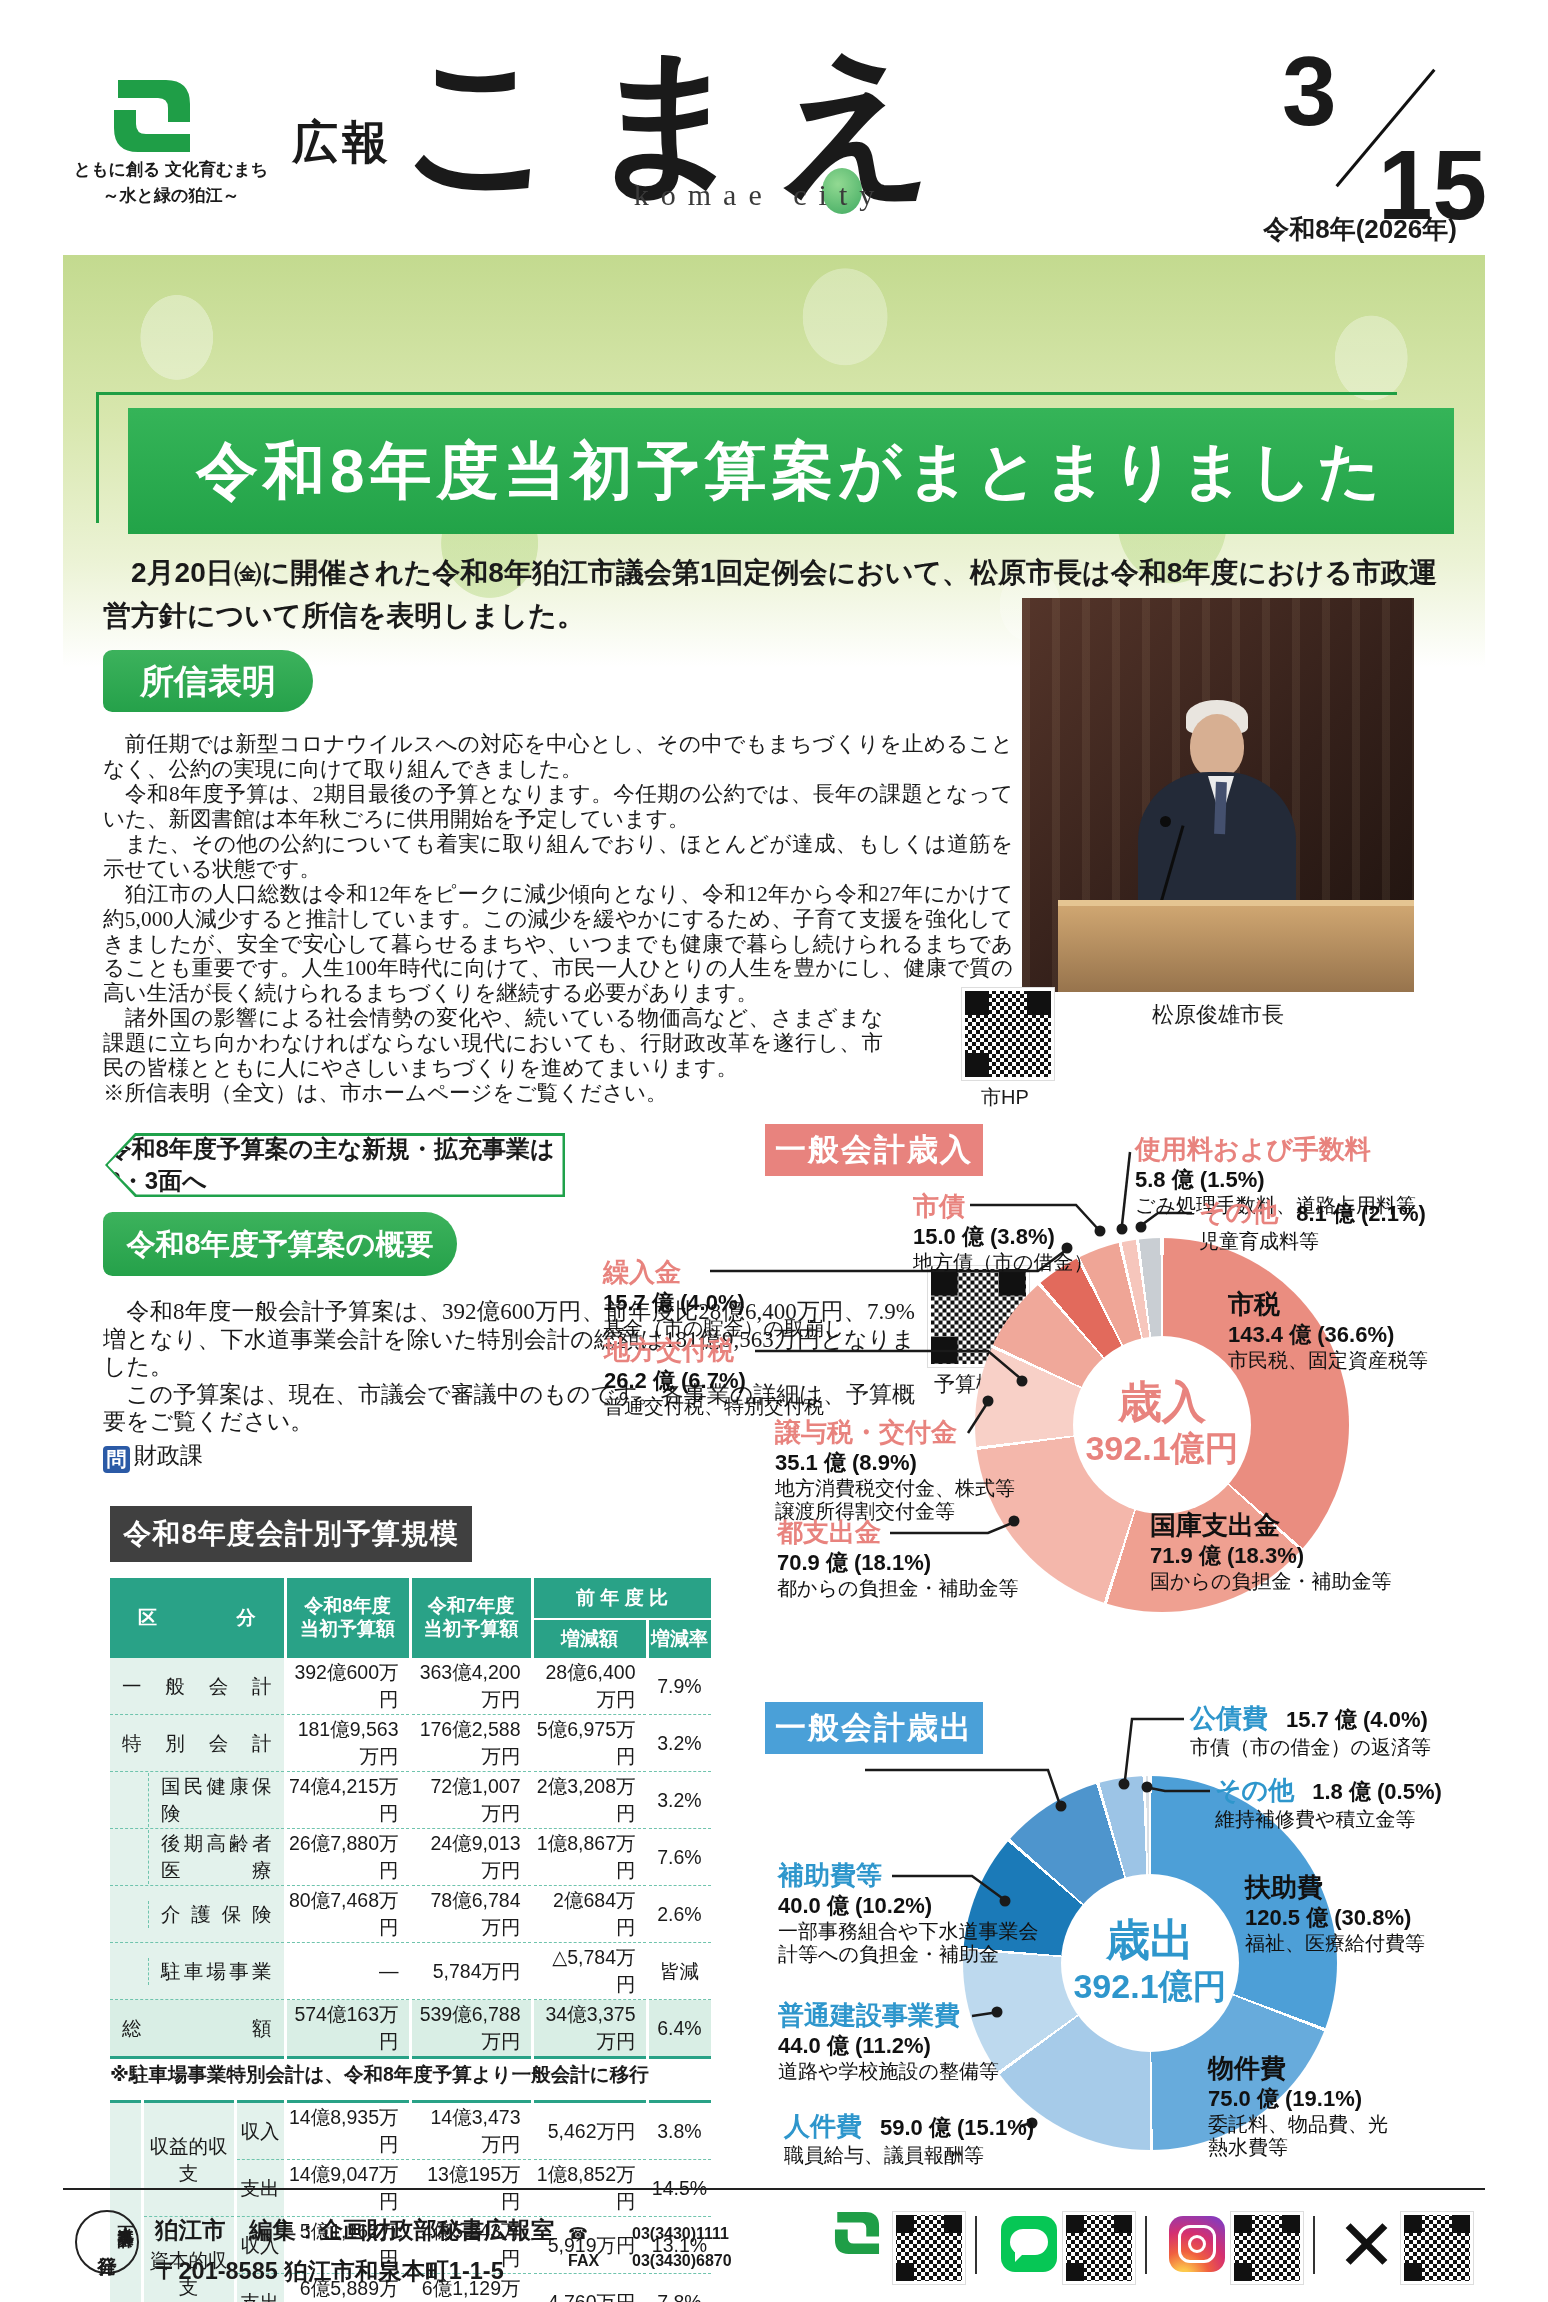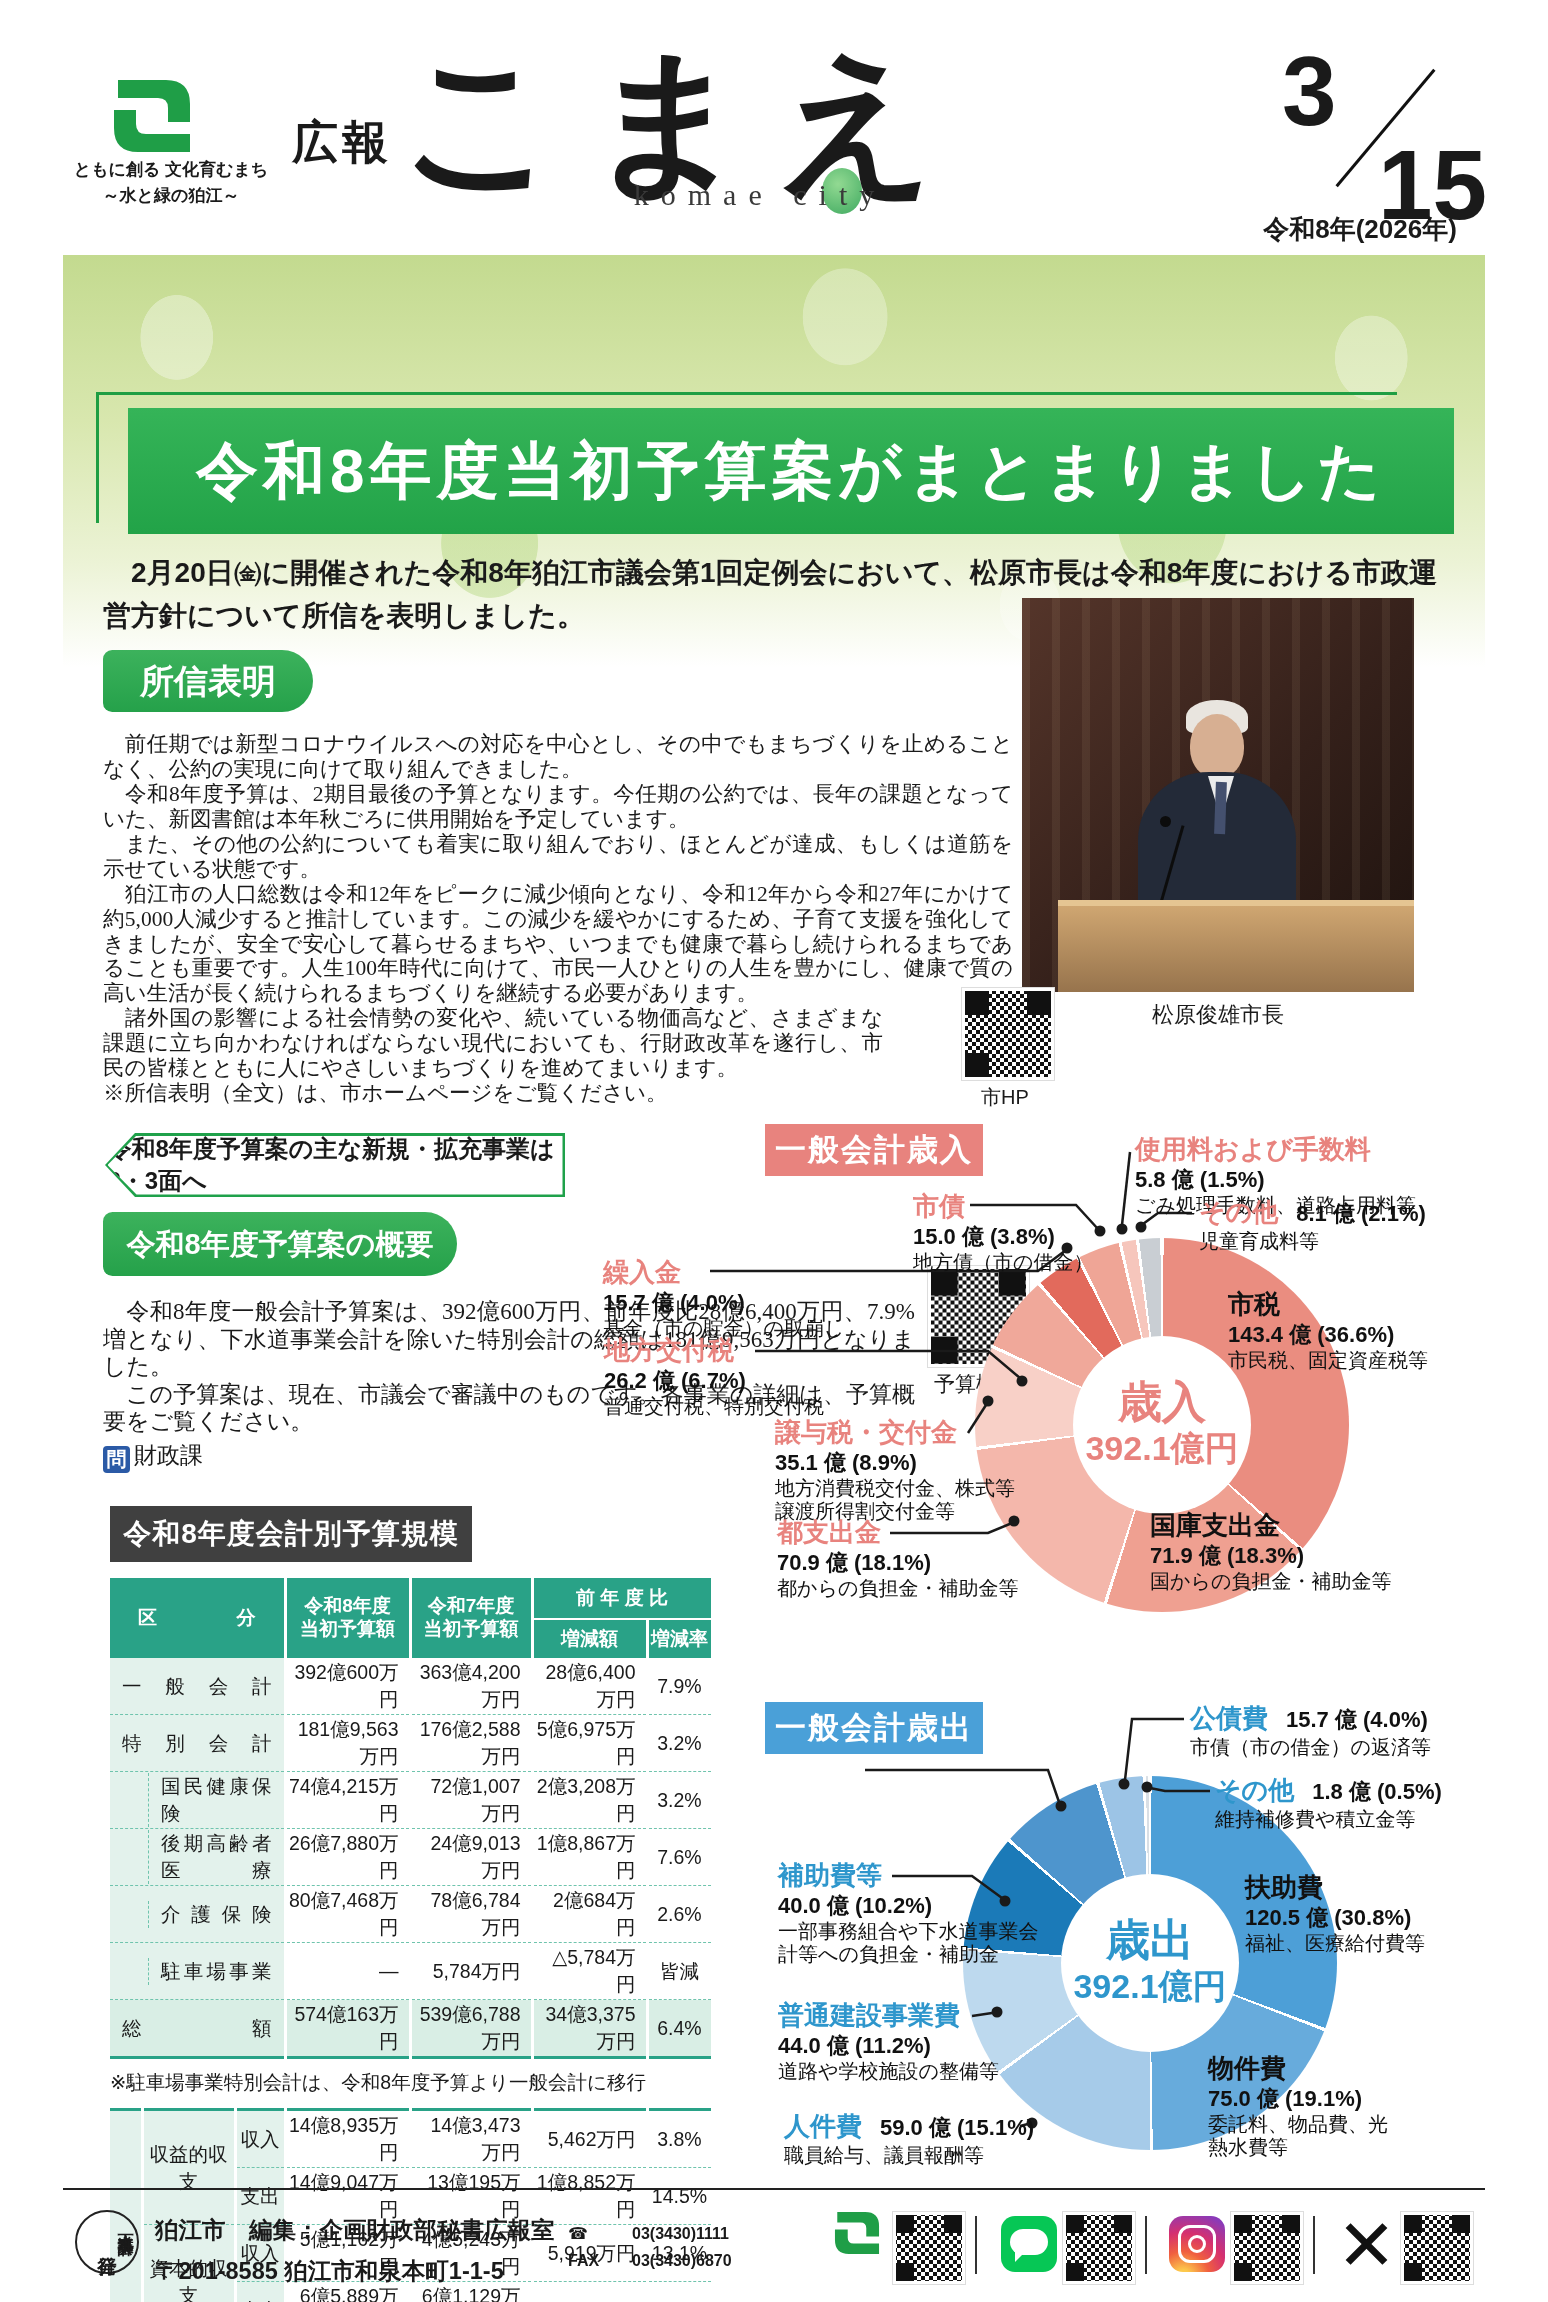--- a/index.html
+++ b/index.html
@@ -117,21 +117,21 @@
   table.budget th.yoy{border-bottom:2px solid #fff;}
   table.budget td{font-size:19.5px;border-right:3px solid #fff;height:46px;background:#fff;}
   table.budget tr.dotted td{border-top:1.5px dashed #6fc4ad;}
   table.budget td.division{background:#e3f2ec;padding:0 12px;}
   table.budget td.num{text-align:right;padding-right:10px;}
   table.budget td.rate{text-align:center;}
   table.budget tr.total td{background:#d9eee5;}
   table.budget .just{text-align:justify;text-align-last:justify;}
   .tbl-bottom{border-bottom:3px solid #29a287;}
   .sub-ind{margin-left:26px;border-left:1.5px dashed #6fc4ad;padding-left:12px;}
-  .btable-note{margin-top:10px;font-size:19.5px;font-weight:400;}
+  .btable-note{margin-top:2px;font-size:19.5px;font-weight:700;}
   table.sewer{border-collapse:collapse;margin-top:12px;table-layout:fixed;width:602px;border-top:3px solid #29a287;}
   table.sewer td{font-size:19.5px;border-right:3px solid #fff;height:36px;background:#fff;}
   table.sewer td.lbl{background:#e3f2ec;text-align:center;}
   table.sewer td.vlbl{background:#e3f2ec;writing-mode:vertical-rl;text-orientation:upright;
       font-size:16px;font-weight:700;text-align:center;letter-spacing:1px;padding:4px 0;}
   table.sewer td.num{text-align:right;padding-right:10px;}
   table.sewer td.rate{text-align:center;}
   table.sewer tr.dotted td{border-top:1.5px dashed #6fc4ad;}
 
   

